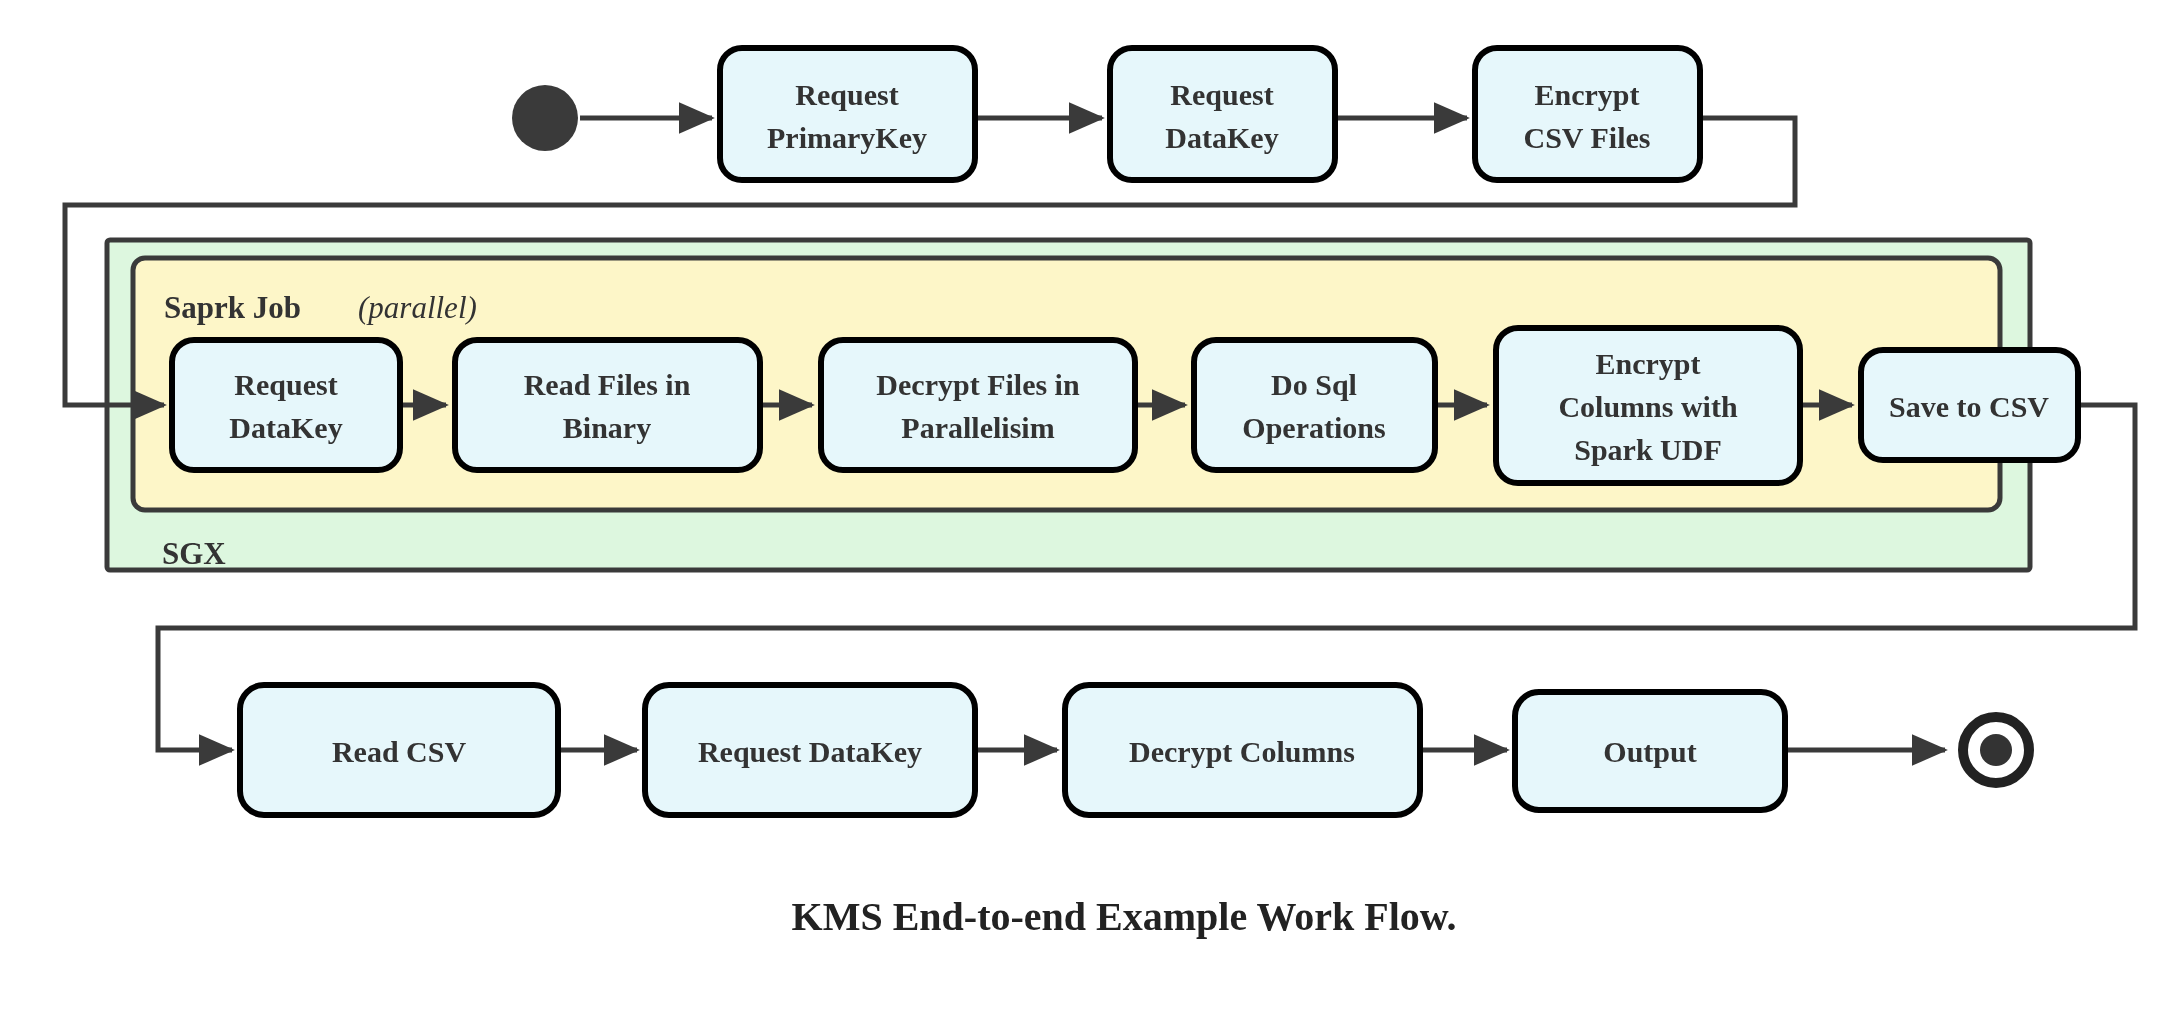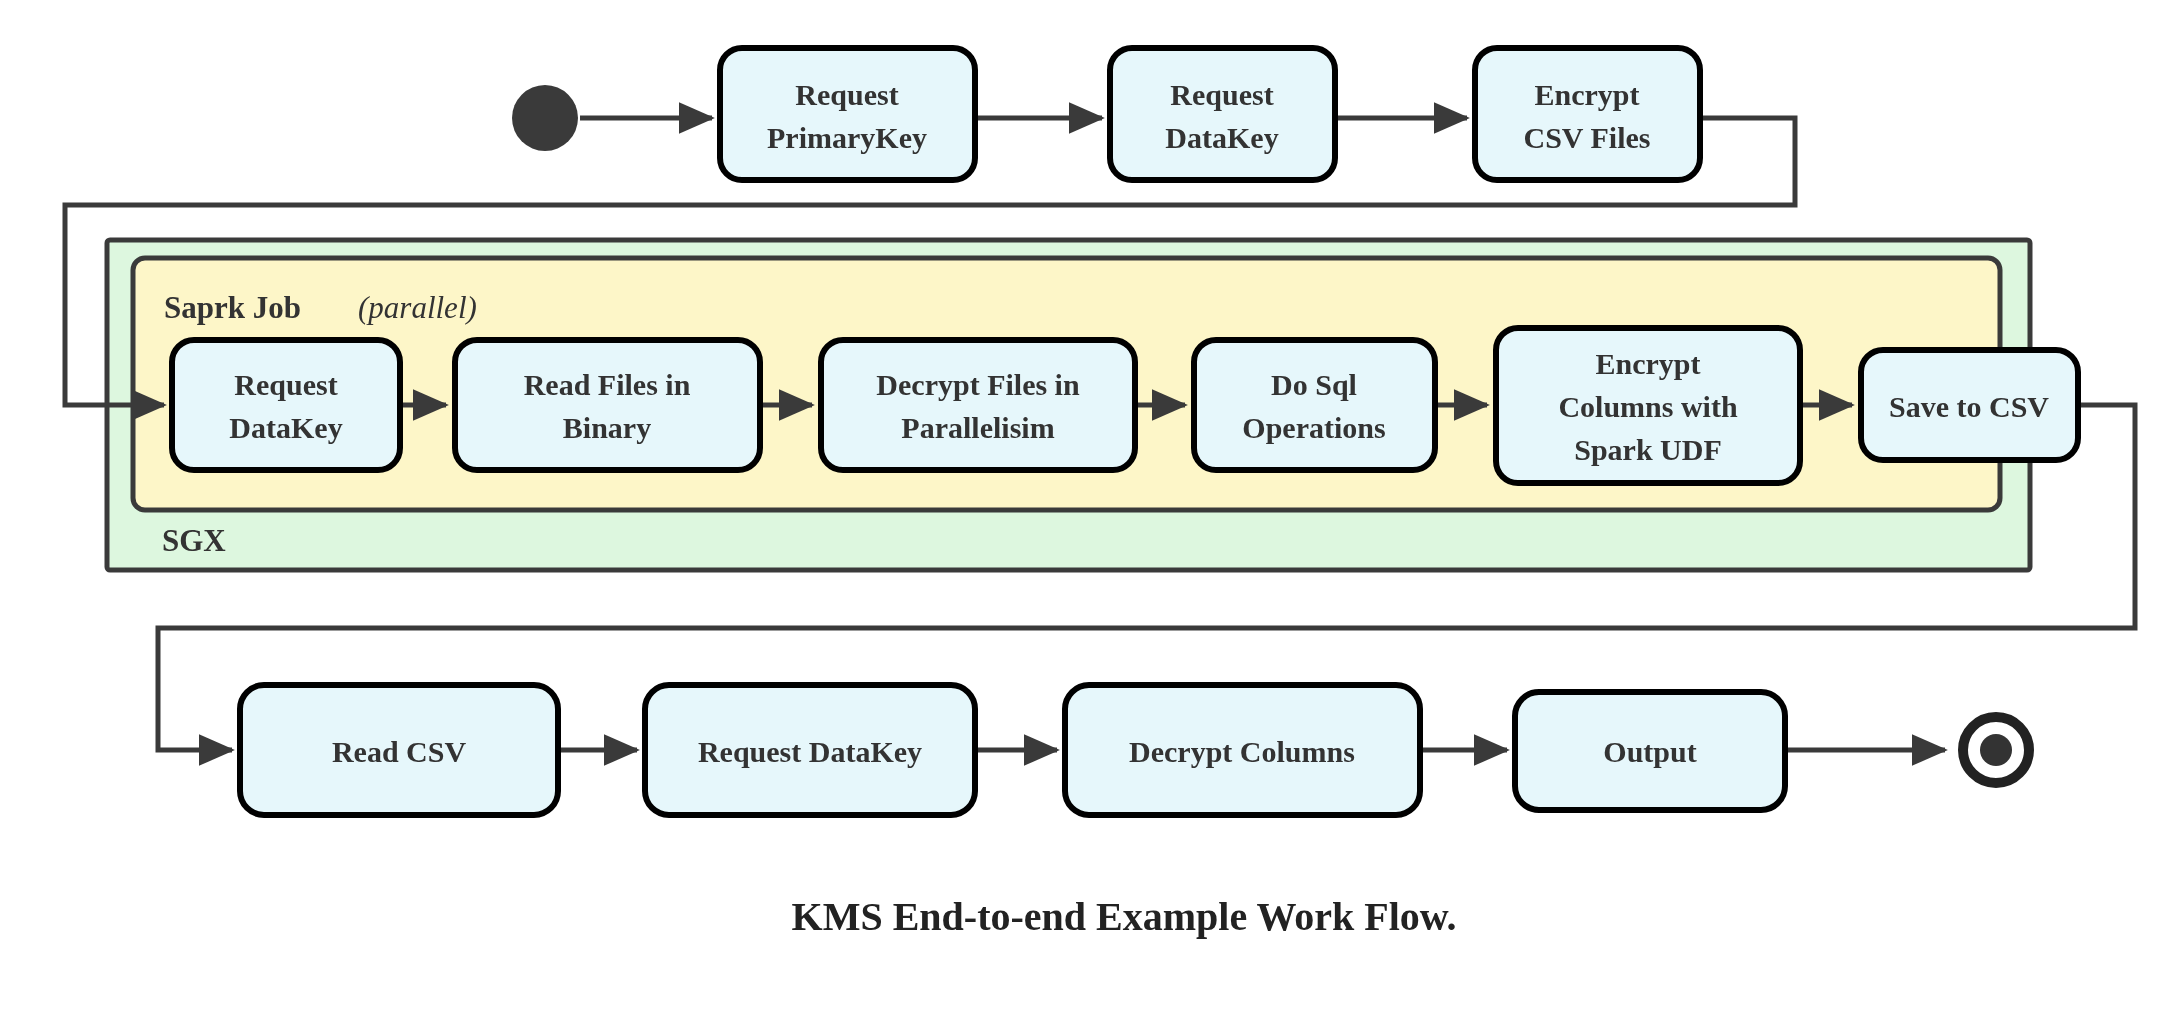--- a/index.html
+++ b/index.html
@@ -144,15 +144,15 @@
 
   <g>
     <rect x="1515" y="692" width="270" height="118" rx="24" ry="24" fill="#e6f7fb" stroke="#000000" stroke-width="6"></rect>
     <text class="node-text nt28" x="1650" y="762">Output</text>
   </g>
 
   <text class="caption" x="1124" y="930">KMS End-to-end Example Work Flow.</text>
 
 </svg>
 
-<div style="position:absolute;left:162px;top:525px;font-weight:bold;font-size:31px;color:#333;
+<div style="position:absolute;left:162px;top:538px;font-weight:bold;font-size:31px;color:#333;
             font-family:'Liberation Serif','DejaVu Serif',serif;line-height:1;">SGX</div>
 </div>
 
 </body></html>

